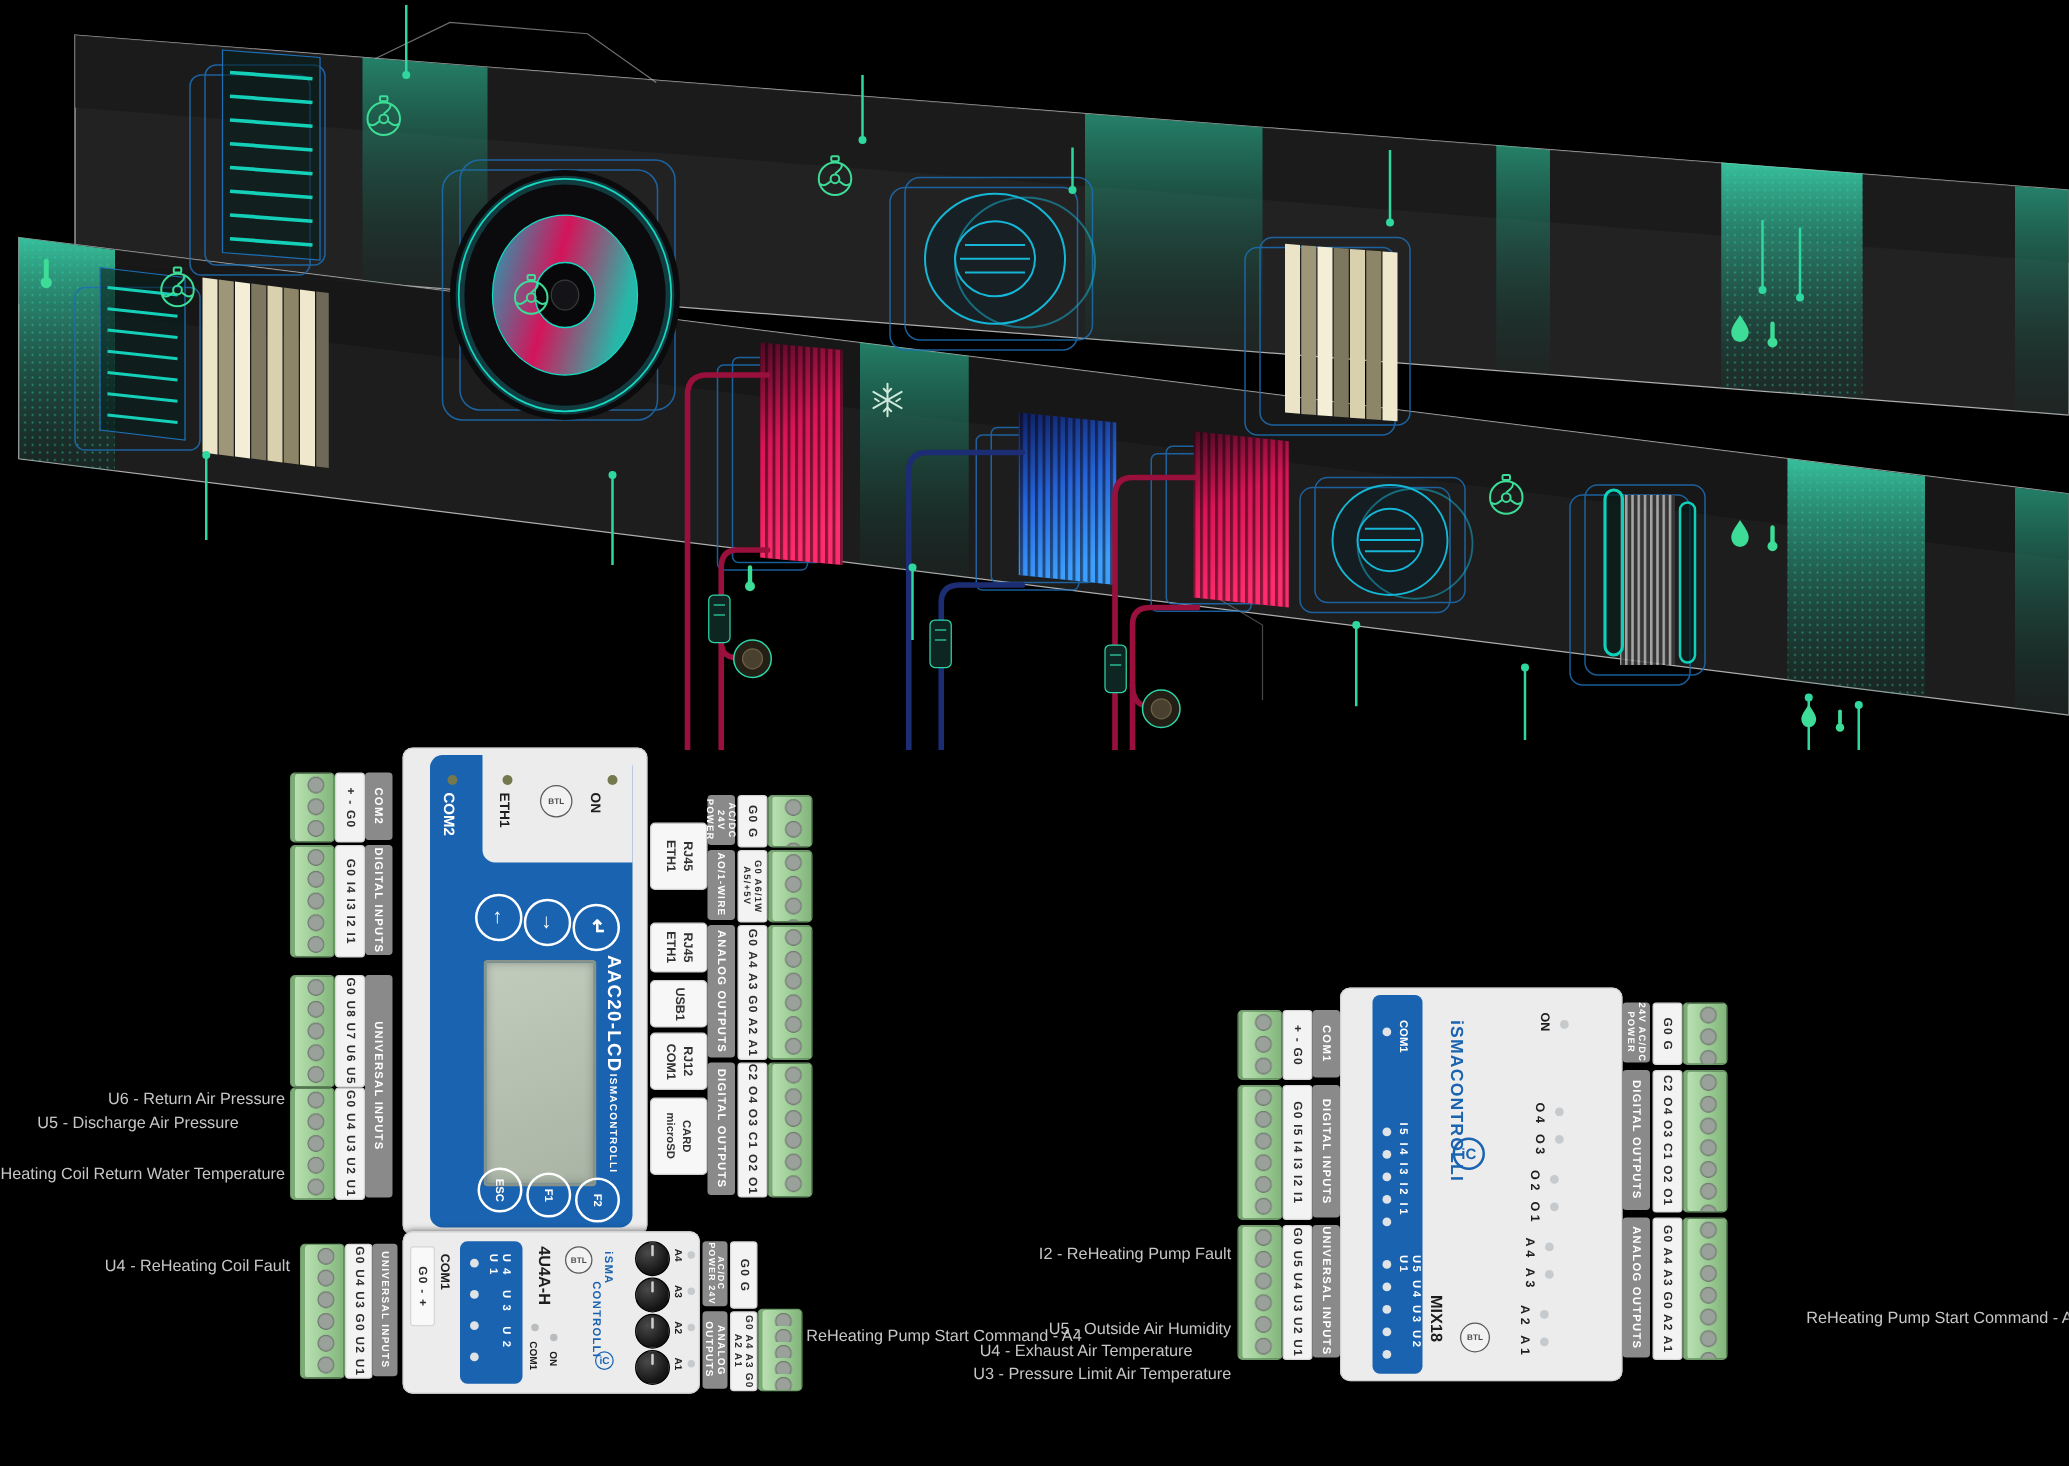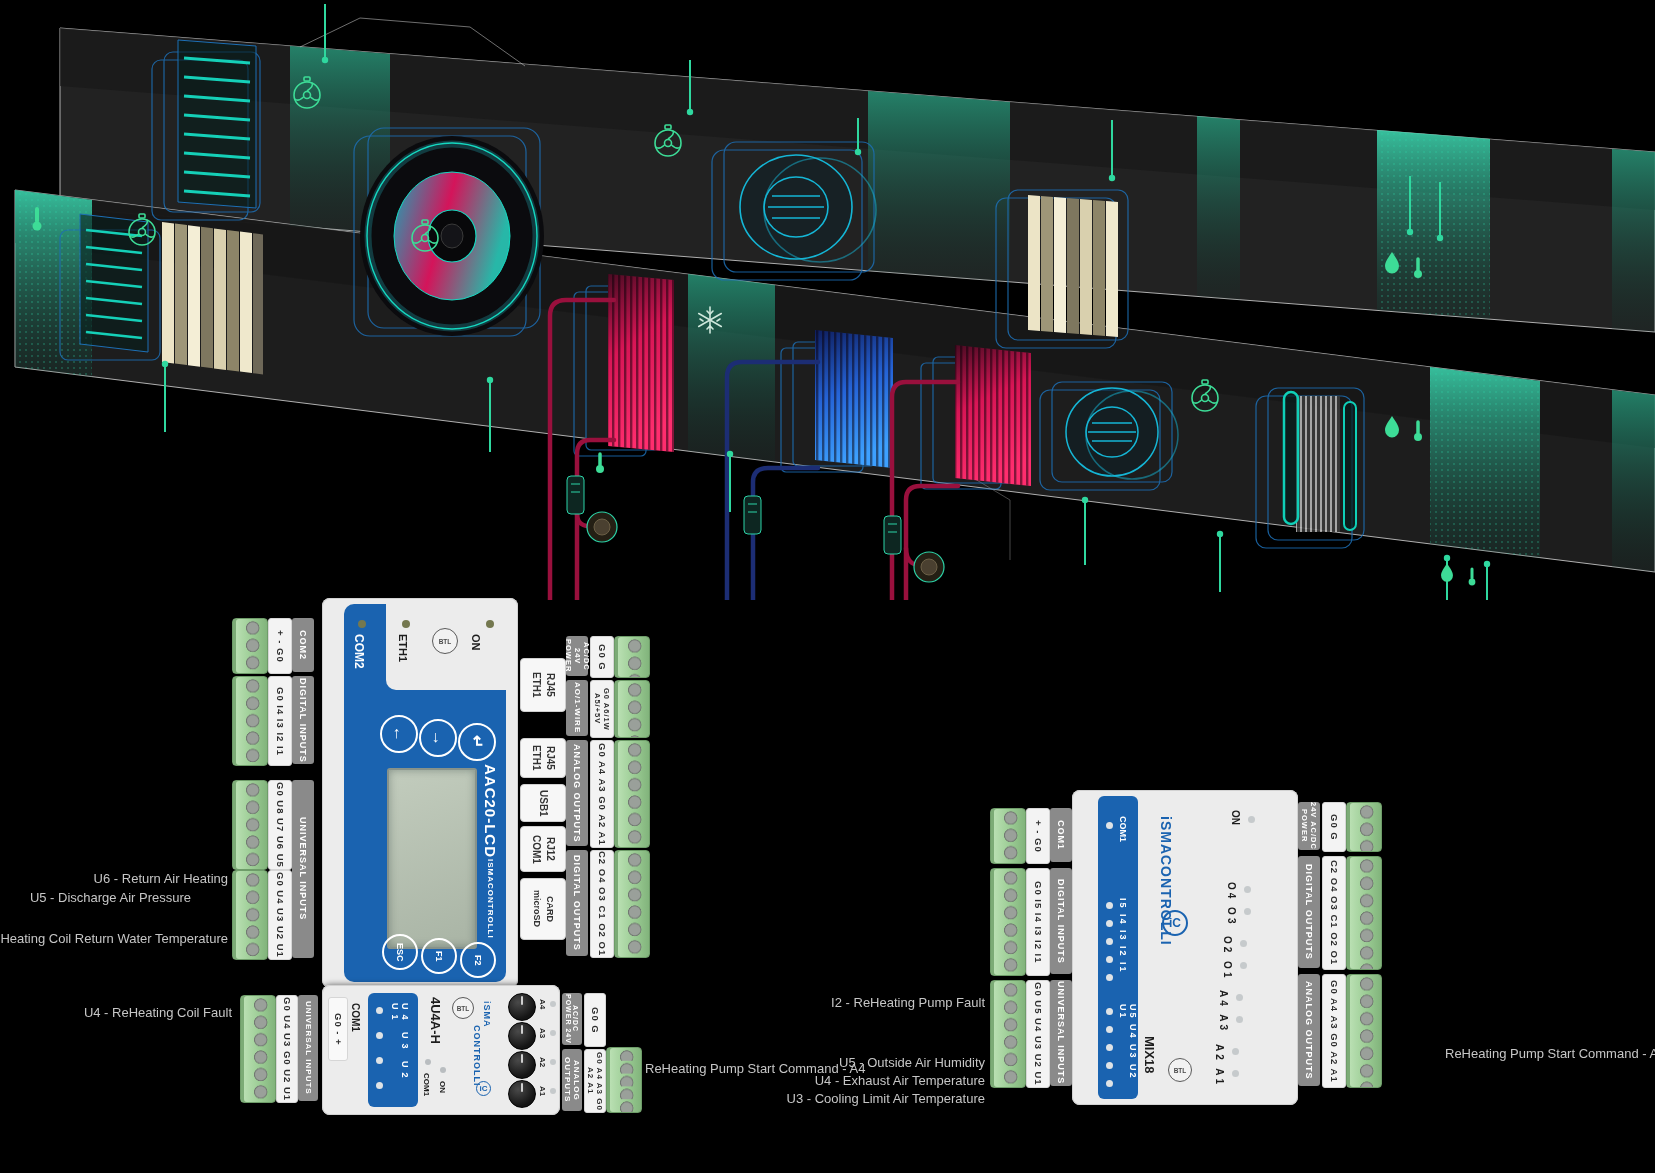--- a/index.html
+++ b/index.html
@@ -634,22 +634,22 @@
     </div>
   <div class="names" style="left:332px;top:184px;width:22px;height:112px">
       <span class="v">G0 A4 A3 G0 A2 A1</span>
     </div>
 
   <div class="green" style="left:356px;top:12px;width:34px;height:48px"></div>
   <div class="green" style="left:356px;top:66px;width:34px;height:112px"></div>
   <div class="green" style="left:356px;top:184px;width:34px;height:112px"></div>
 </div>
 
-<div class="lbl r" style="right:1427px;top:871px">U6 - Return Air Heating</div>
+<div class="lbl r" style="right:1427px;top:871px">U6 - Return Air Pressure</div>
 <div class="lbl r" style="right:1464px;top:890px">U5 - Discharge Air Pressure</div>
 <div class="lbl r" style="right:1427px;top:931px">U4 - Heating Coil Return Water Temperature</div>
 <div class="lbl r" style="right:1423px;top:1005px">U4 - ReHeating Coil Fault</div>
 <div class="lbl" style="left:645px;top:1061px">ReHeating Pump Start Command - A4</div>
 <div class="lbl r" style="right:670px;top:995px">I2 - ReHeating Pump Fault</div>
 <div class="lbl r" style="right:670px;top:1055px">U5 - Outside Air Humidity</div>
-<div class="lbl r" style="right:670px;top:1073px">U4 - Exhaust Air Temperature</div>
-<div class="lbl r" style="right:670px;top:1091px">U3 - Cooling Limit Air Temperature</div>
+<div class="lbl r" style="right:701px;top:1073px">U4 - Exhaust Air Temperature</div>
+<div class="lbl r" style="right:670px;top:1091px">U3 - Pressure Limit Air Temperature</div>
 <div class="lbl" style="left:1445px;top:1046px">ReHeating Pump Start Command - A4</div>
 
 </body></html>

